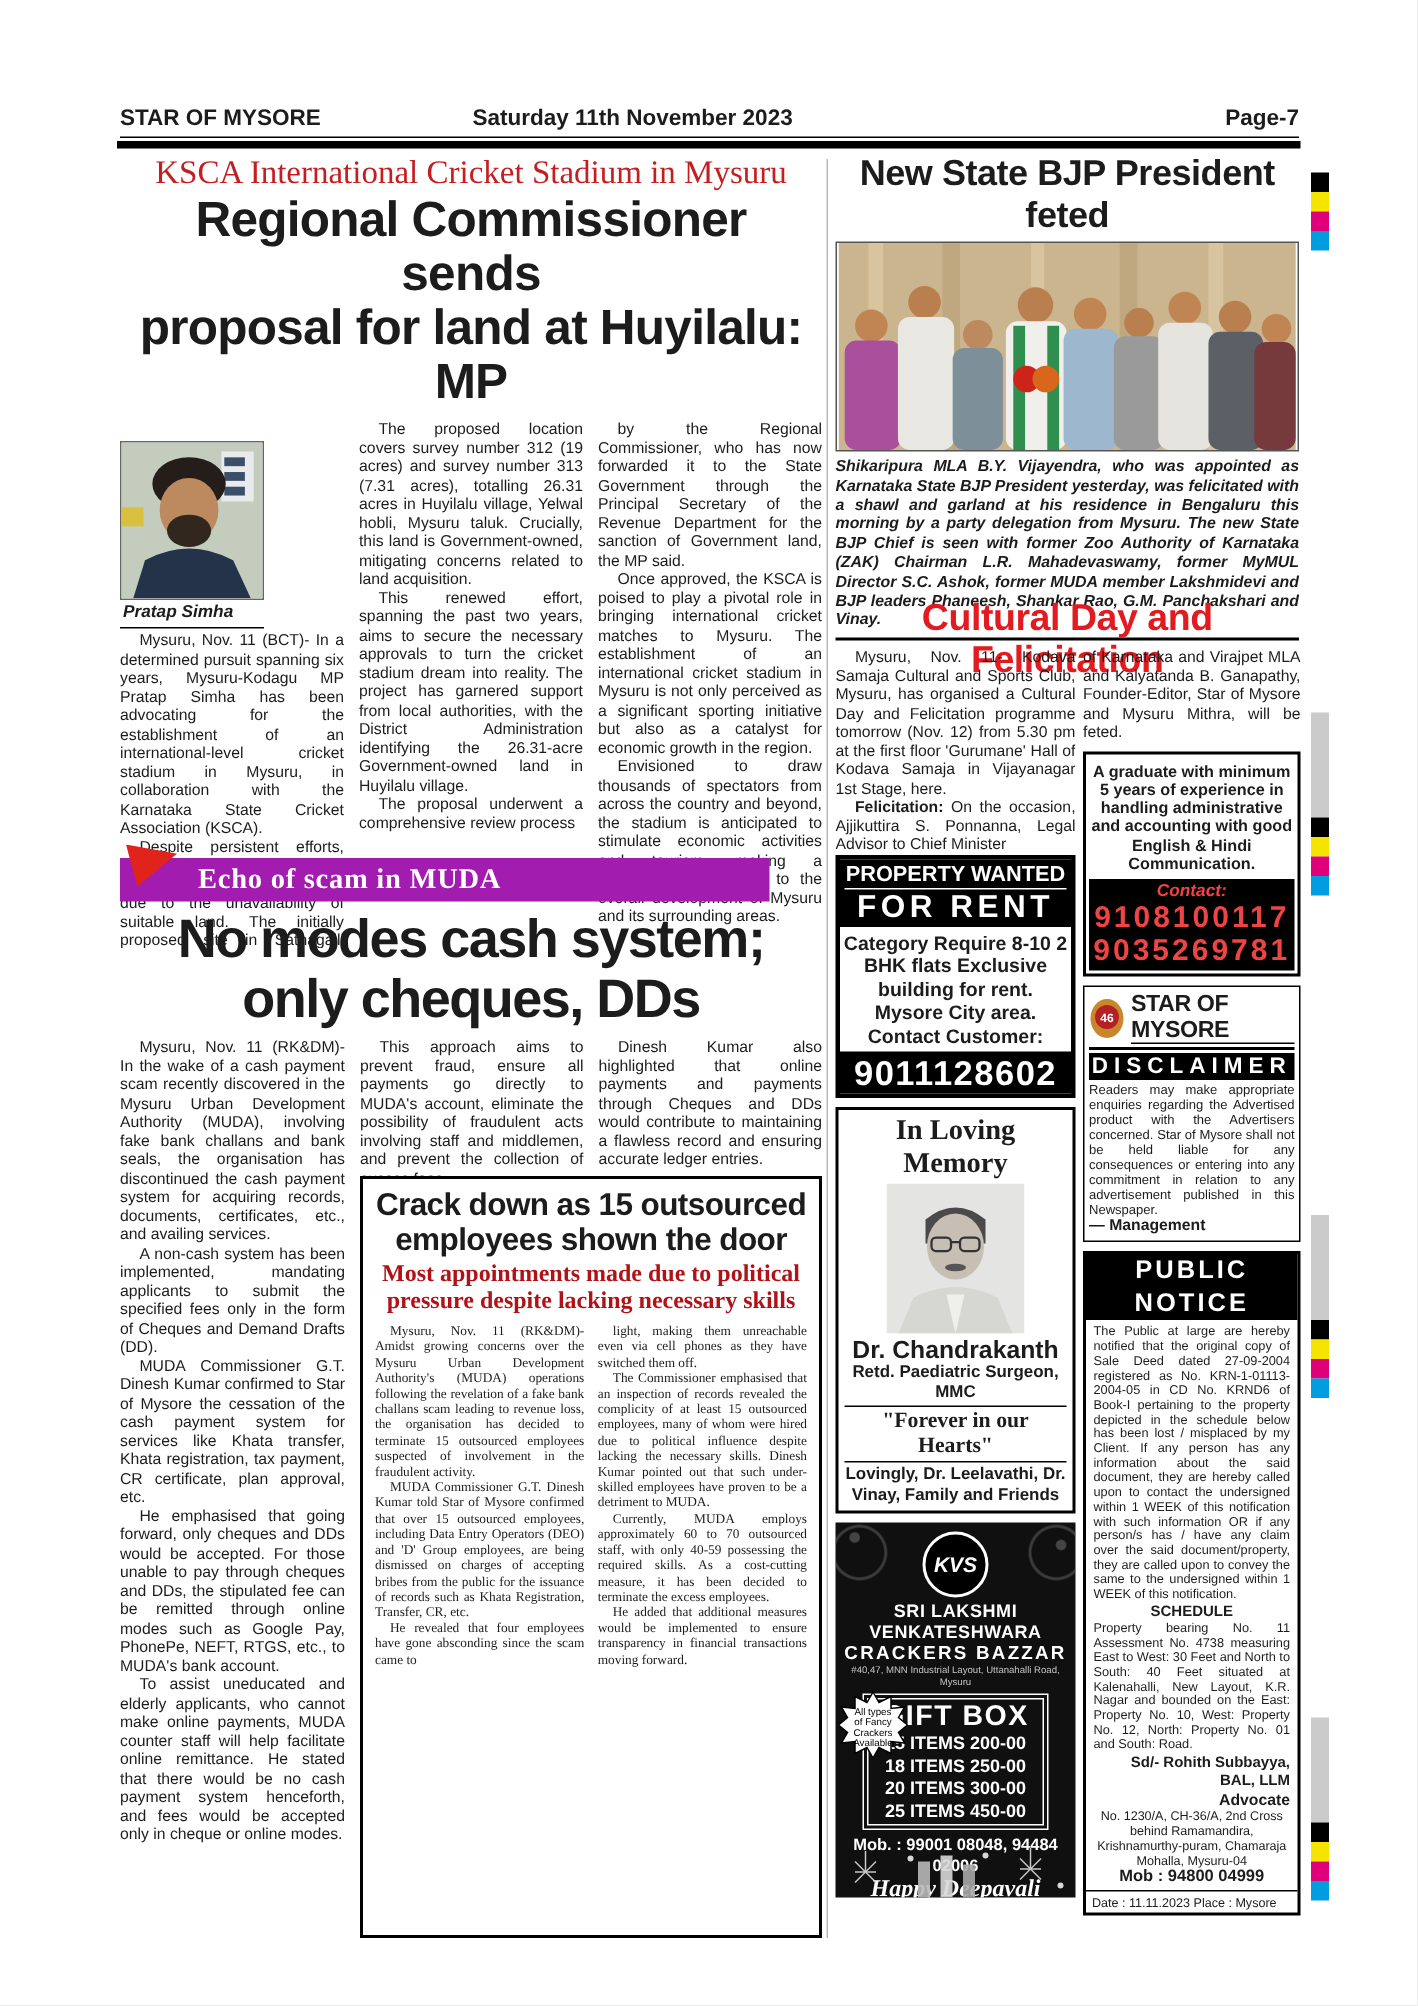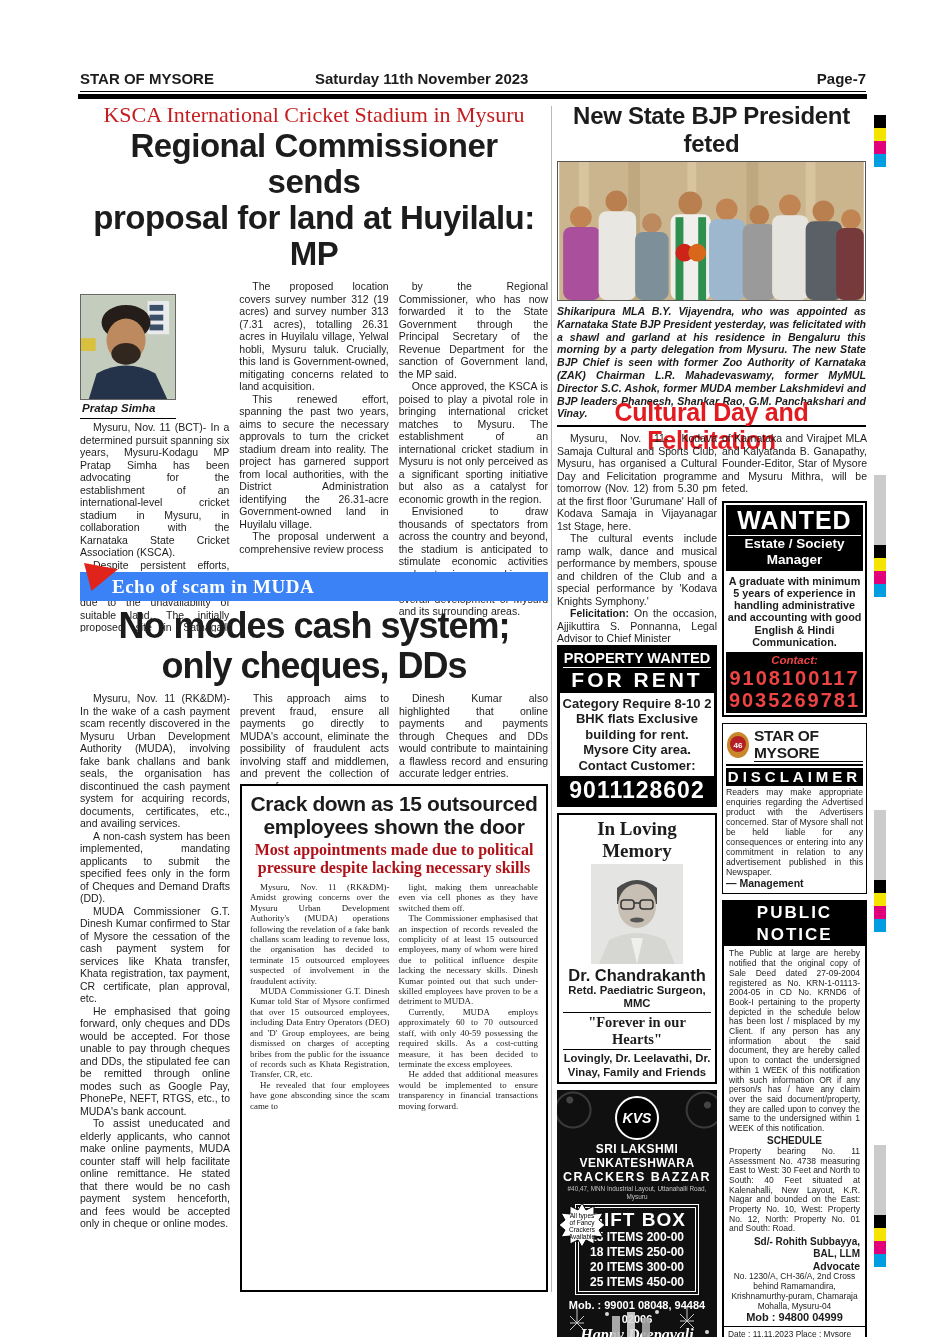--- a/index.html
+++ b/index.html
@@ -42,21 +42,21 @@
   
   .wanted{border:2px solid #000;padding:2px;margin-bottom:6px;}
   .wanted-head{background:#000;color:#fff;text-align:center;padding:2px 0 3px;}
   .w-title{font:900 25px/26px "Liberation Sans",sans-serif;letter-spacing:1px;}
   .w-sub{font:800 13.5px/16px "Liberation Sans",sans-serif;border-top:1px solid #fff;margin:2px 2px 0;}
   .wanted-body{font:700 10.8px/12.3px "Liberation Sans",sans-serif;text-align:center;padding:4px 1px;}
   .wanted-foot{background:#000;color:#ef4444;text-align:center;padding:2px 0;}
   .w-contact{font:italic 700 11.5px/13px "Liberation Sans",sans-serif;}
   .w-phone{font:800 20px/22px "Liberation Sans",sans-serif;letter-spacing:2px;}
   
-  .echo{position:absolute;left:80px;top:572px;width:468px;height:29px;background:#3b82f6;}
+  .echo{position:absolute;left:80px;top:572px;width:413px;height:29px;background:#a21caf;padding-left:20px;}
   .echo .flag{position:absolute;left:4px;top:-9px;width:34px;height:28px;background:#e0241b;
               clip-path:polygon(0 0,100% 22%,22% 100%);}
   .echo span{display:block;font:700 19px/29px "Liberation Serif",serif;color:#fff;margin-left:32px;letter-spacing:.5px;}
   .muda-headline{position:absolute;left:80px;top:606px;width:468px;text-align:center;
                  font:800 36px/40px "Liberation Sans",sans-serif;letter-spacing:-1px;}
   .muda-cols{position:absolute;left:80px;top:692px;width:468px;height:600px;display:flex;gap:10px;overflow:hidden;}
   .muda-c1{width:150px;flex:none;overflow:hidden;}
   .muda-right{flex:1;min-width:0;display:flex;flex-direction:column;}
   .muda-toprow{display:flex;gap:10px;height:92px;overflow:hidden;}
   .muda-toprow .tcol{flex:1;min-width:0;}
@@ -215,21 +215,20 @@
       </svg>
     </div>
     <div class="bjp-caption">Shikaripura MLA B.Y. Vijayendra, who was appointed as Karnataka State BJP President yesterday, was felicitated with a shawl and garland at his residence in Bengaluru this morning by a party delegation from Mysuru. The new State BJP Chief is seen with former Zoo Authority of Karnataka (ZAK) Chairman L.R. Mahadevaswamy, former MyMUL Director S.C. Ashok, former MUDA member Lakshmidevi and BJP leaders Phaneesh, Shankar Rao, G.M. Panchakshari and Vinay.</div>
   </div>
 
   <div class="cultural-headline">Cultural Day and Felicitation</div>
 
   <div class="mid-col">
     <div class="cultural-c1">
       <p class="body">Mysuru, Nov. 11- Kodava Samaja Cultural and Sports Club, Mysuru, has organised a Cultural Day and Felicitation programme tomorrow (Nov. 12) from 5.30 pm at the first floor 'Gurumane' Hall of Kodava Samaja in Vijayanagar 1st Stage, here.</p>
-      <p class="body">The cultural events include ramp walk, dance and musical performance by members, spouse and children of the Club and a special performance by 'Kodava Knights Symphony.'</p>
       <p class="body"><span class="felic">Felicitation:</span> <span>On the occasion, Ajjikuttira S. Ponnanna, Legal Advisor to Chief Minister</span></p>
     </div>
 
     <div class="property">
       <div class="prop-head">
         <div class="prop-t1">PROPERTY WANTED</div>
         <div class="prop-t2">FOR RENT</div>
       </div>
       <div class="prop-body">Category Require 8-10 2 BHK flats Exclusive building for rent. Mysore City area. Contact Customer:</div>
       <div class="prop-phone">9011128602</div>
@@ -297,24 +296,20 @@
       </svg>
     </div>
   </div>
 
   <div class="right-col">
     <div class="cultural-c2">
       <p class="body" style="text-indent:0">of Karnataka and Virajpet MLA and Kalyatanda B. Ganapathy, Founder-Editor, Star of Mysore and Mysuru Mithra, will be feted.</p>
     </div>
 
     <div class="wanted">
-      <div class="wanted-head">
-        <div class="w-title">WANTED</div>
-        <div class="w-sub">Estate / Society Manager</div>
-      </div>
       <div class="wanted-body">A graduate with minimum 5 years of experience in handling administrative and accounting with good English &amp; Hindi Communication.</div>
       <div class="wanted-foot">
         <div class="w-contact">Contact:</div>
         <div class="w-phone">9108100117</div>
         <div class="w-phone">9035269781</div>
       </div>
     </div>
 
     <div class="disclaimer">
       <div class="disc-head">

